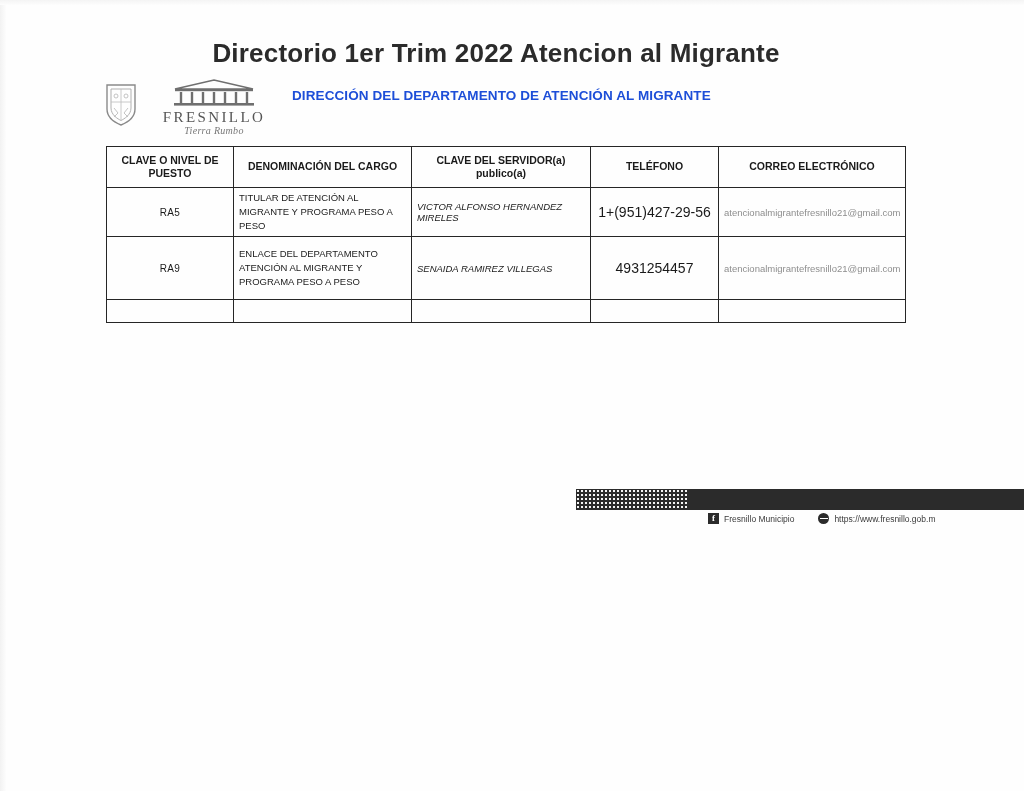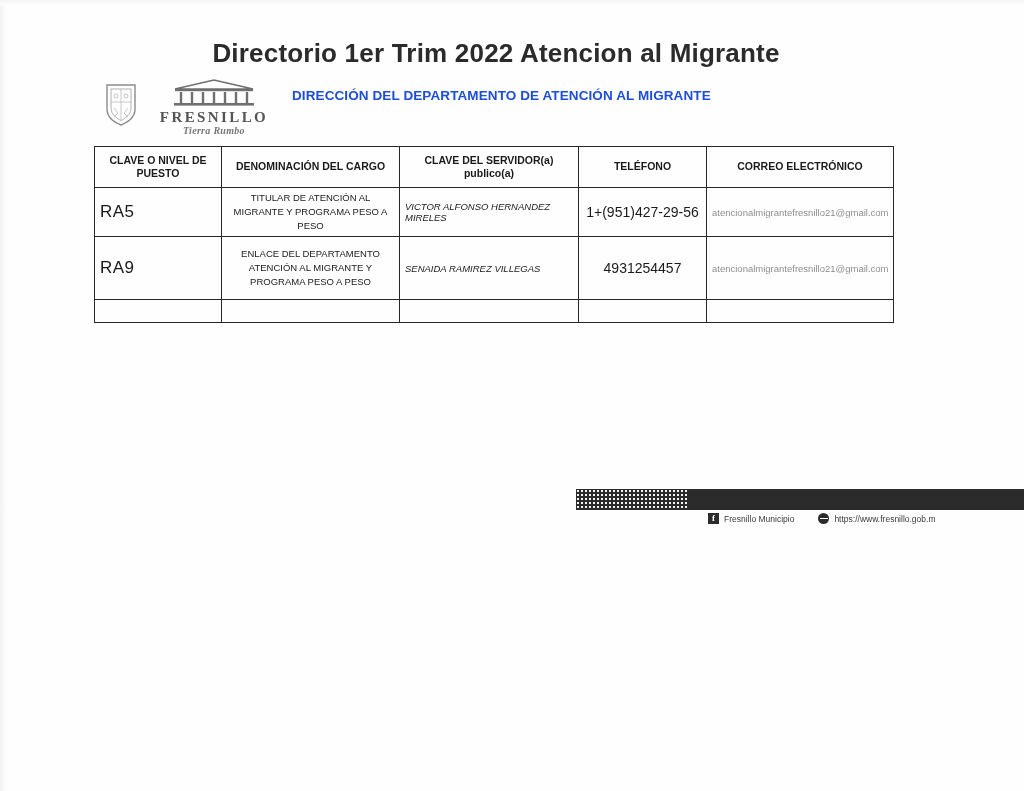--- a/index.html
+++ b/index.html
@@ -63,21 +63,20 @@
     height: 44px;
   }
   .crest svg { display:block; }
   .fres-logo {
     position: absolute;
     left: 58px;
     top: 0px;
     width: 120px;
     height: 58px;
     text-align: center;
-    font-weight: bold;
   }
   .fres-building svg { display: block; margin: 0 auto; }
   .fres-word {
     font-family: "Liberation Serif", serif;
     font-size: 15px;
     letter-spacing: 2.4px;
     color: #555;
     margin-top: 1px;
   }
   .fres-tag {
@@ -96,21 +95,21 @@
     font-size: 13.5px;
     font-weight: bold;
     color: #1d4ed8;
     letter-spacing: 0.1px;
   }
 
   
   .tbl-wrap {
     position: absolute;
     top: 146px;
-    left: 94px;
+    left: 106px;
     width: 799px;
   }
   table.dir {
     border-collapse: collapse;
     width: 799px;
     table-layout: fixed;
   }
   table.dir th, table.dir td {
     border: 1px solid #262626;
     vertical-align: middle;
@@ -118,27 +117,28 @@
   }
   table.dir thead th {
     text-align: center;
     font-size: 10.5px;
     font-weight: bold;
     color: #1a1a1a;
     height: 34px;
     line-height: 1.25;
   }
   td.c-clave {
-    font-size: 17px;
+    text-align: center;
+    font-size: 10px;
     letter-spacing: 0.4px;
   }
   td.c-cargo {
     font-size: 9.5px;
     line-height: 1.45;
-    text-align: center;
+    text-align: left;
     padding-left: 6px;
   }
   td.c-nombre {
     font-size: 9.5px;
     text-align: left;
     padding-left: 6px;
     font-style: italic;
   }
   td.c-tel {
     text-align: center;

